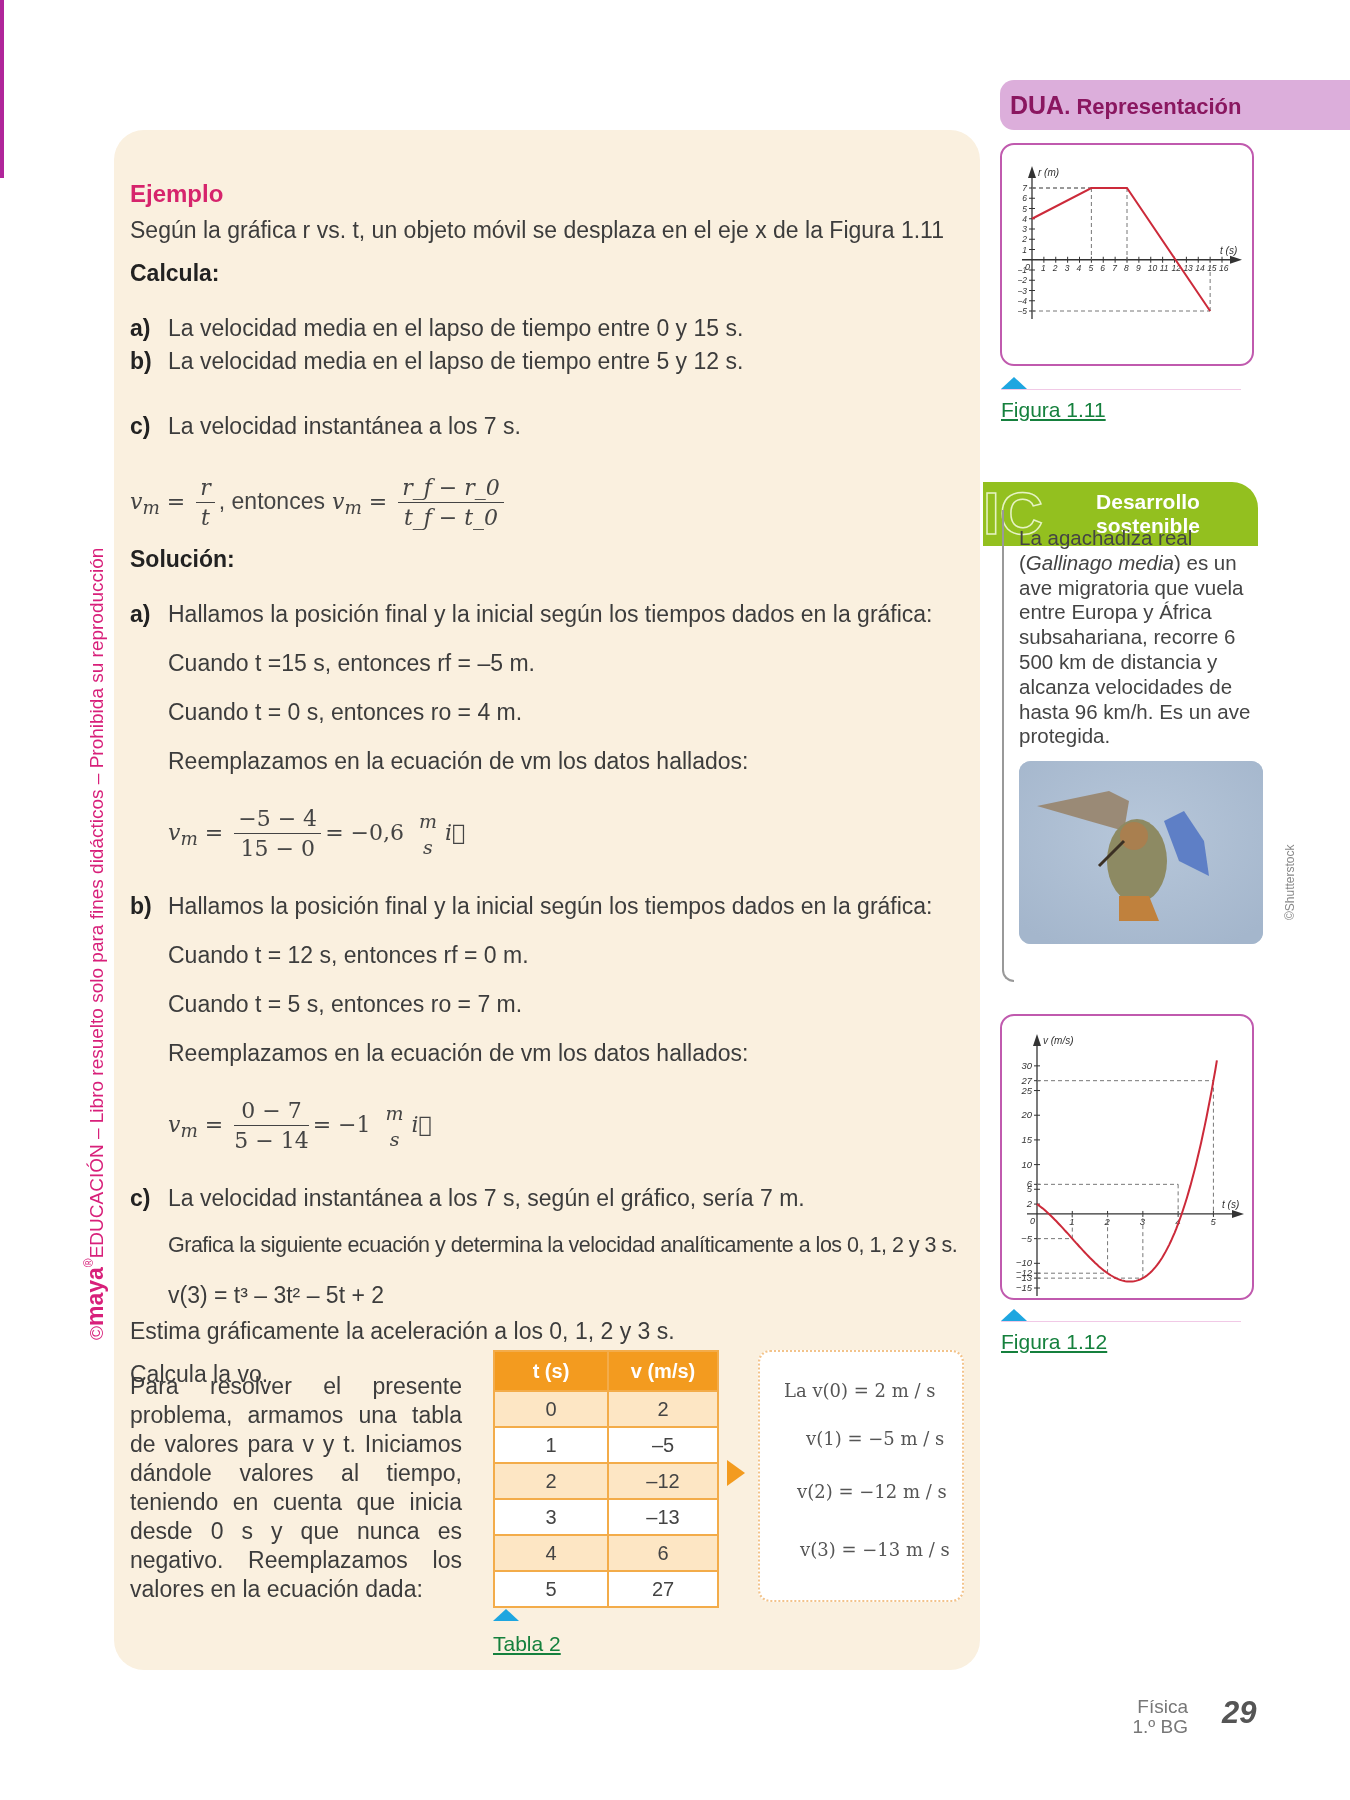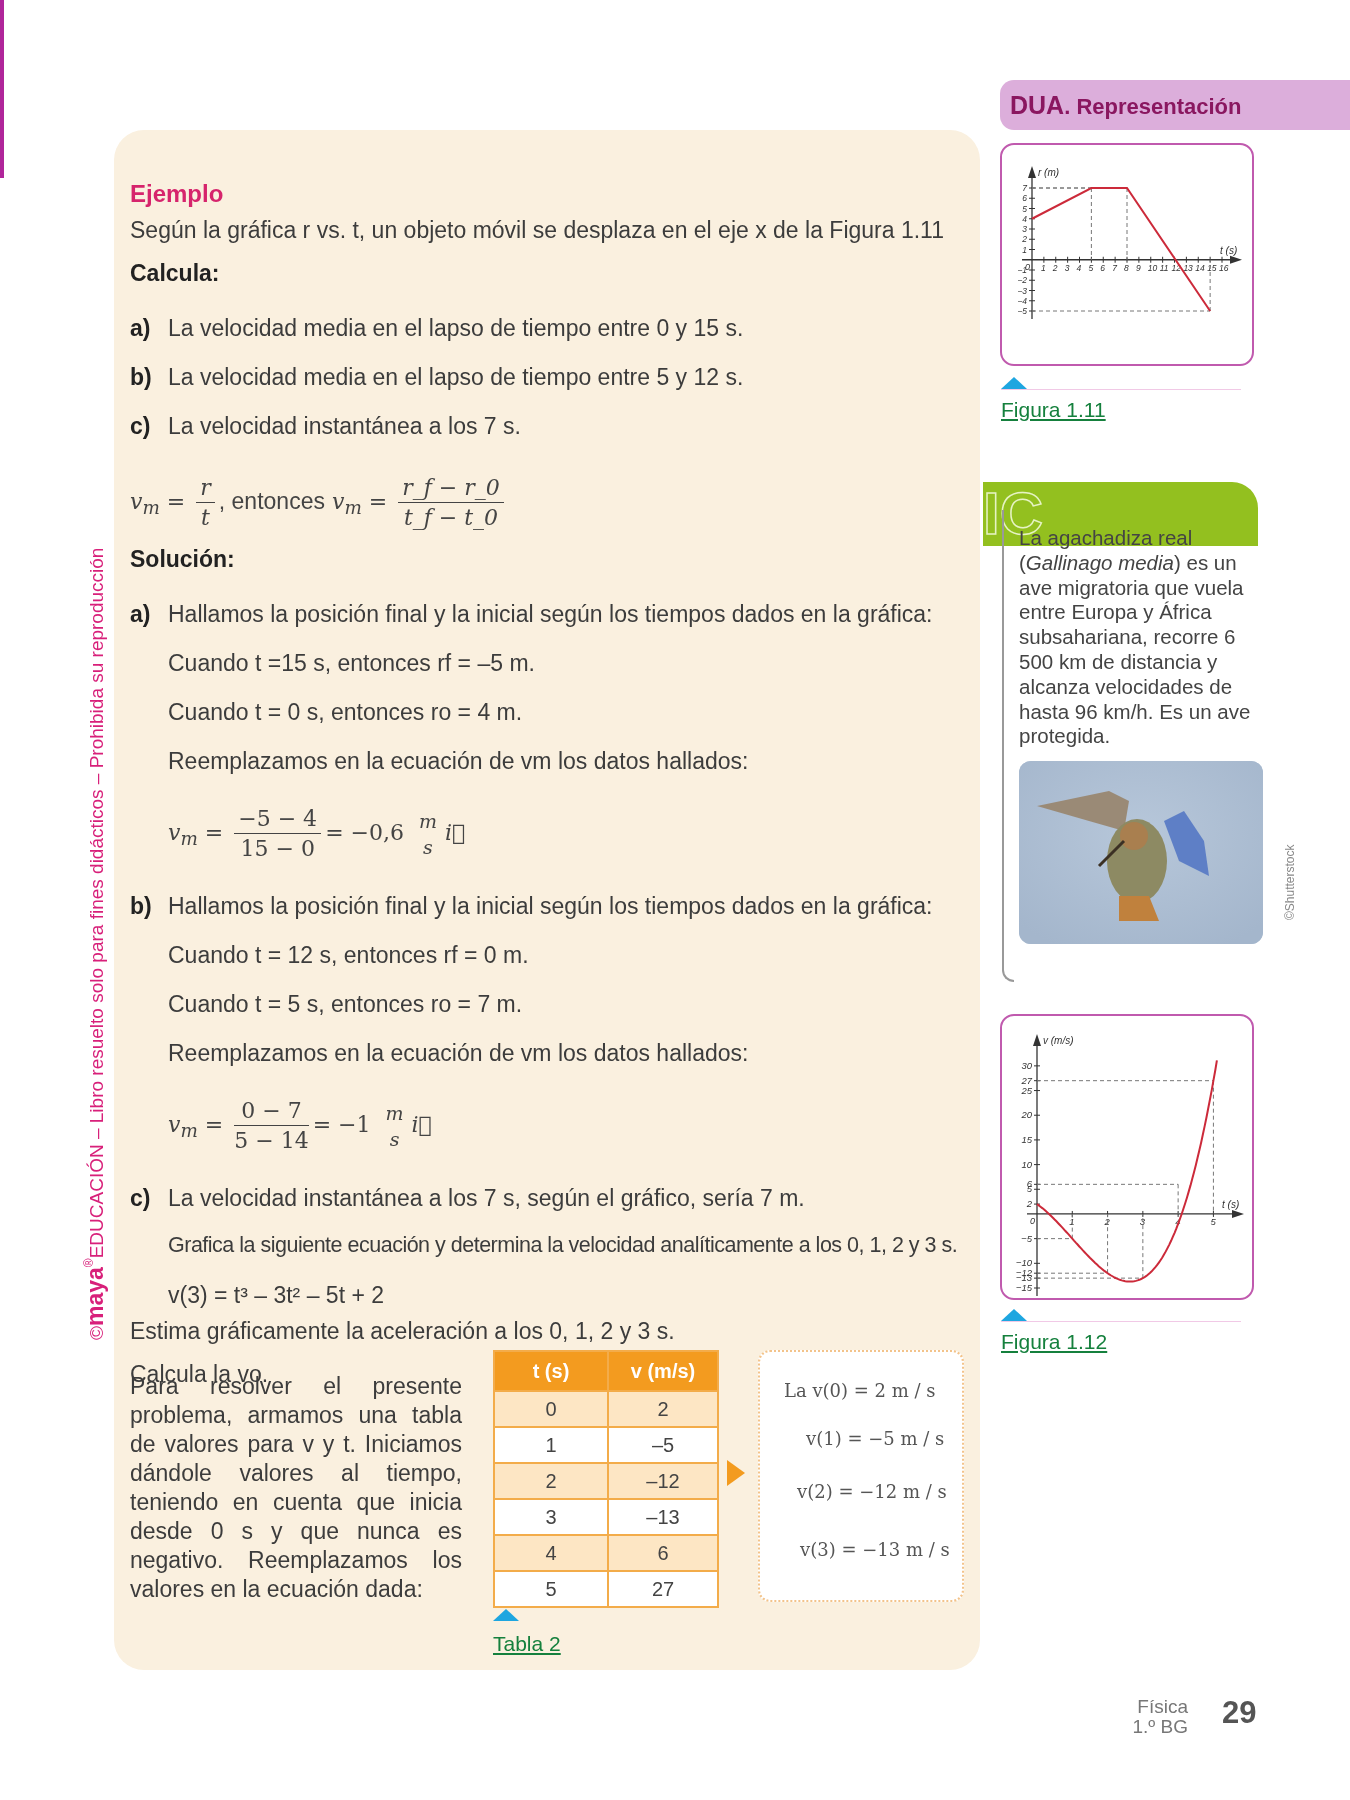--- a/index.html
+++ b/index.html
@@ -47,39 +47,39 @@
   .ds-ic { position:absolute; left:0; top:2px; font-family:"Liberation Sans", sans-serif; font-size:60px; font-weight:bold;
     color:transparent; -webkit-text-stroke:1.5px #e6f3c4; line-height:60px; }
   .ds-body { position:absolute; left:1002px; top:510px; width:10px; height:470px; border-left:2px solid #999; border-bottom:2px solid #999;
     border-bottom-left-radius:30px; }
   .ds-text { position:absolute; left:1019px; top:526px; width:240px; font-family:"Liberation Sans", sans-serif; font-size:20.5px;
     line-height:24.8px; color:#444; }
   .photo { position:absolute; left:1019px; top:761px; width:244px; height:183px; border-radius:12px; background:#aebfd4; overflow:hidden; }
   .credit-v { position:absolute; left:1283px; top:920px; transform-origin:left top; transform:rotate(-90deg); font-family:"Liberation Sans", sans-serif;
     font-size:12px; color:#888; white-space:nowrap; }
   .footer-sub { position:absolute; right:162px; top:1697px; text-align:right; font-family:"Liberation Sans", sans-serif; font-size:19px; color:#777; line-height:20px; }
-  .footer-page { position:absolute; left:1222px; top:1695px; font-family:"Liberation Sans", sans-serif; font-size:31px; font-weight:bold; color:#555; }
+  .footer-page { position:absolute; left:1222px; top:1695px; font-family:"Liberation Sans", sans-serif; font-size:31px; font-weight:bold; color:#555;font-style:italic; }
 </style>
 </head>
 <body>
 
 <div class="edge-bar"></div>
 
 <div class="side-credit">
   <span>©</span><span class="brand">maya</span><span style="font-size:12px;vertical-align:top">®</span><span>EDUCACIÓN – Libro resuelto solo para fines didácticos – Prohibida su reproducción</span>
 </div>
 
 <div class="panel"></div>
 
 <div class="txt title-red" style="left:130px;top:152px">Ejemplo</div>
 <div class="txt" style="left:130px;top:189px">Según la gráfica r vs. t, un objeto móvil se desplaza en el eje x de la Figura 1.11</div>
 <div class="txt bold" style="left:130px;top:232px">Calcula:</div>
 
 <div class="txt" style="left:130px;top:287px"><span class="lbl">a)</span><span>La velocidad media en el lapso de tiempo entre 0 y 15 s.</span></div>
-<div class="txt" style="left:130px;top:336px"><span class="lbl">b)</span><span>La velocidad media en el lapso de tiempo entre 5 y 12 s.</span></div>
+<div class="txt" style="left:130px;top:320px"><span class="lbl">b)</span><span>La velocidad media en el lapso de tiempo entre 5 y 12 s.</span></div>
 <div class="txt" style="left:130px;top:385px"><span class="lbl">c)</span><span>La velocidad instantánea a los 7 s.</span></div>
 
 <div class="txt math" style="left:130px;top:447px">
   <span>v</span><sub>m</sub>
   <span class="mathup">=</span>
   <span class="frac"><span class="num">r</span><span class="den">t</span></span><span class="mathup" style="font-family:'Liberation Sans',sans-serif;font-size:23px">, entonces</span>
   <span>v</span><sub>m</sub>
   <span class="mathup">=</span>
   <span class="frac"><span class="num">r_f − r_0</span><span class="den">t_f − t_0</span></span>
 </div>
@@ -240,20 +240,21 @@
       <circle cx="125" cy="43" r="0.01" fill="#cc2a3a"></circle>
       <circle cx="208.125" cy="166" r="0.01" fill="#cc2a3a"></circle>
     </svg>
 </div>
 <div class="caption-tri" style="left:1001px;top:377px"></div>
 <div class="cap-line" style="left:1001px;top:389px;width:240px"></div>
 <div class="caption" style="left:1001px;top:398px">Figura 1.11</div>
 
 <div class="ds-head">
   <div class="ds-ic">IC</div>
+  <div class="ds-title"><span>Desarrollo</span><br><span>sostenible</span></div>
 </div>
 <div class="ds-body"></div>
 <div class="ds-text"><span>La agachadiza real (</span><i>Gallinago media</i><span>) es un ave migratoria que vuela entre Europa y África subsahariana, recorre 6 500 km de distancia y alcanza velocidades de hasta 96 km/h. Es un ave protegida.</span></div>
 
 <div class="photo">
   <svg width="244" height="183">
     <defs>
         <radialGradient id="sky" cx="50%" cy="40%" r="70%">
           <stop offset="0" stop-color="#b7c7da"></stop>
           <stop offset="1" stop-color="#a4b6cc"></stop>

